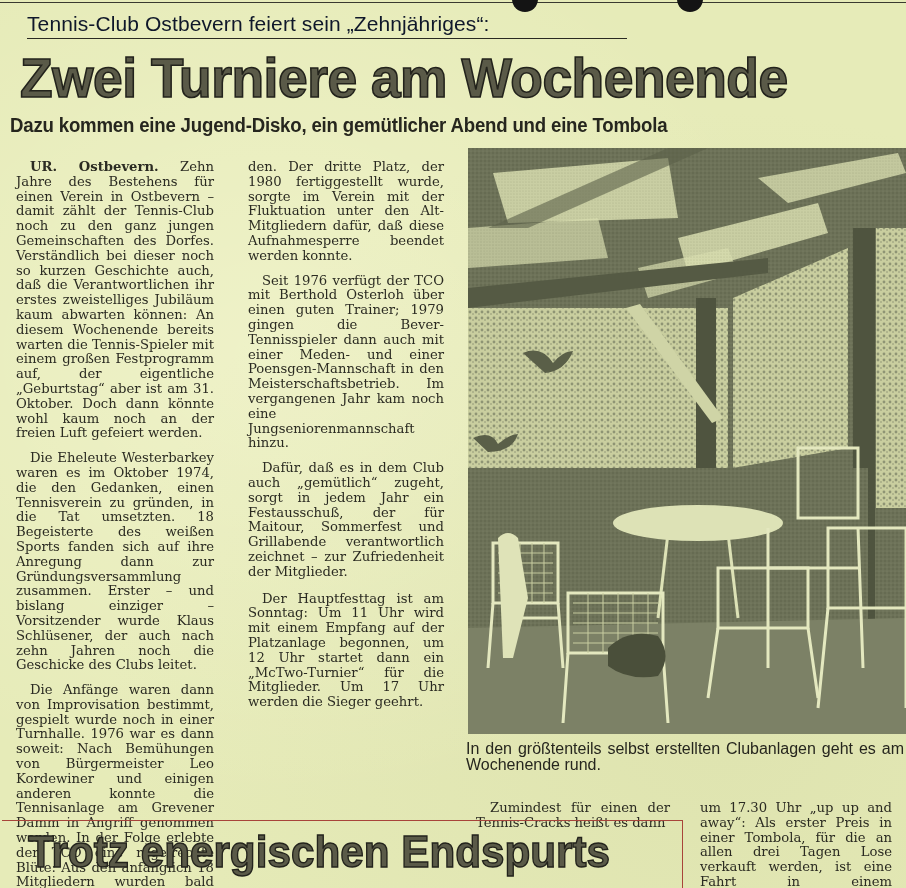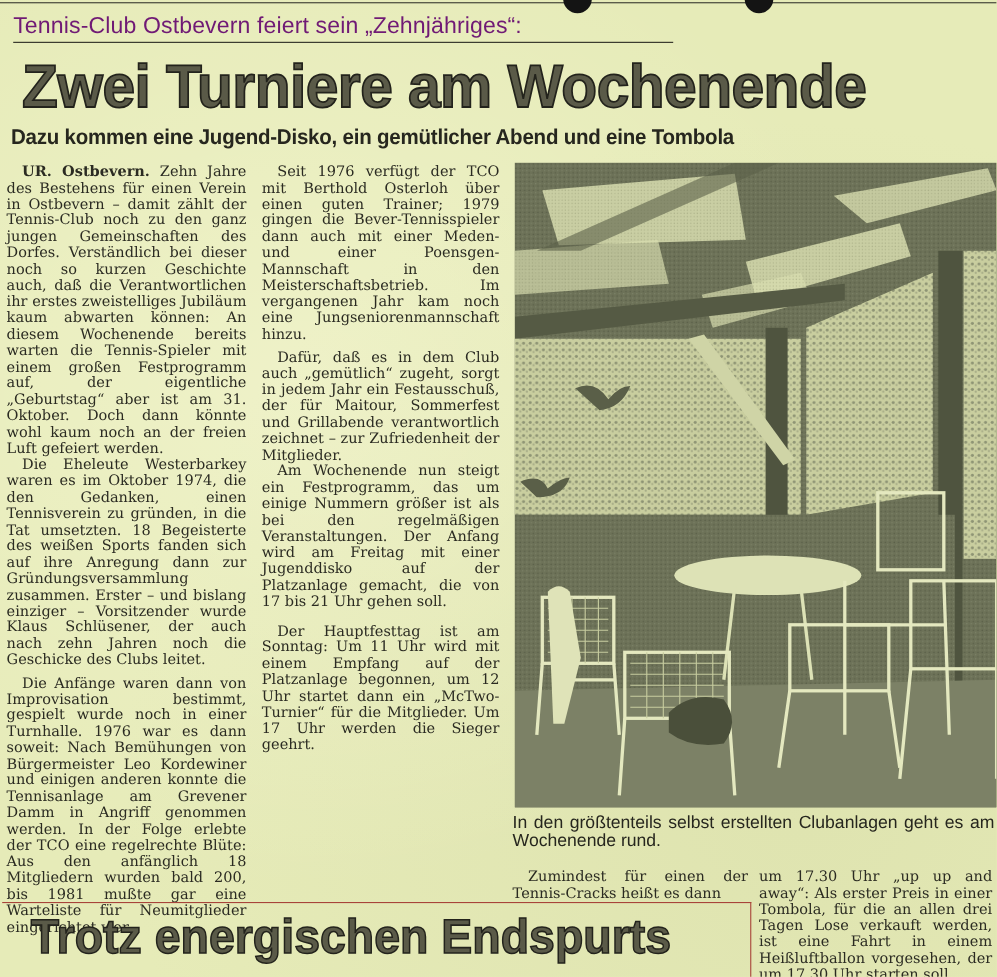--- a/index.html
+++ b/index.html
@@ -7,39 +7,39 @@
     width:906px; height:888px; overflow:hidden; position:relative;
     background:#e6ebb8;
     background-image: radial-gradient(ellipse at 30% 40%, rgba(255,255,230,0.35), rgba(0,0,0,0) 60%),
                       radial-gradient(ellipse at 80% 80%, rgba(200,205,150,0.25), rgba(0,0,0,0) 60%);
     color:#2a2a22;
     font-family:"DejaVu Serif", serif;
   }
   .top-rule { position:absolute; left:0; top:2px; width:906px; height:1px; background:#3a3a30; }
   .hole { position:absolute; top:-14px; width:26px; height:26px; border-radius:50%; background:#141414; }
   .kicker {
-    position:absolute; left:12px; top:12px; width:600px;
-    font-family:"Liberation Sans", sans-serif; font-size:21px; color:#701a75;
+    position:absolute; left:27px; top:12px; width:600px;
+    font-family:"Liberation Sans", sans-serif; font-size:21px; color:#0f172a;
     border-bottom:1.5px solid #2a2a22; padding-bottom:2px; white-space:nowrap; letter-spacing:0.1px;
   }
   .headline {
     position:absolute; left:20px; top:46px; width:880px;
     font-family:"Liberation Sans", sans-serif; font-weight:bold; font-size:55px; line-height:64px;
     color:#5a5a48; -webkit-text-stroke:1.6px #23231c; white-space:nowrap; letter-spacing:-0.5px;
     transform:scaleX(0.97); transform-origin:left;
   }
   .subhead {
     position:absolute; left:10px; top:114px; width:900px;
     font-family:"Liberation Sans", sans-serif; font-weight:bold; font-size:19.5px;
     color:#26261e; white-space:nowrap; letter-spacing:-0.2px; transform:scaleX(0.955); transform-origin:left;
   }
   .col {
     position:absolute; font-size:13.2px; line-height:14.8px; text-align:justify; color:#2b2b22;
   }
-  .col p { margin:0; text-indent:14px; }
+  .col p { margin:10px; text-indent:14px; }
   .col p + p { margin-top:0; }
   .col p.gap { margin-top:6px; }
   .col .dateline { font-weight:bold; }
   #col1 { left:6px; top:150px; width:218px; }
   #col2 { left:238px; top:150px; width:216px; }
   #col3a { left:466px; top:791px; width:214px; }
   #col3b { left:690px; top:791px; width:212px; }
   #col2 p.first, #col3b p.first { text-indent:0; }
 
   .photo {
@@ -74,23 +74,23 @@
 <div class="headline">Zwei Turniere am Wochenende</div>
 <div class="subhead">Dazu kommen eine Jugend-Disko, ein gemütlicher Abend und eine Tombola</div>
 
 <div class="col" id="col1">
   <p><span class="dateline">UR. Ostbevern.</span> <span>Zehn Jahre des Bestehens für einen Verein in Ostbevern – damit zählt der Tennis-Club noch zu den ganz jungen Gemeinschaften des Dorfes. Verständlich bei dieser noch so kurzen Geschichte auch, daß die Verantwortlichen ihr erstes zweistelliges Jubiläum kaum abwarten können: An diesem Wochenende bereits warten die Tennis-Spieler mit einem großen Festprogramm auf, der eigentliche „Geburtstag“ aber ist am 31. Oktober. Doch dann könnte wohl kaum noch an der freien Luft gefeiert werden.</span></p>
   <p>Die Eheleute Westerbarkey waren es im Oktober 1974, die den Gedanken, einen Tennisverein zu gründen, in die Tat umsetzten. 18 Begeisterte des weißen Sports fanden sich auf ihre Anregung dann zur Gründungsversammlung zusammen. Erster – und bislang einziger – Vorsitzender wurde Klaus Schlüsener, der auch nach zehn Jahren noch die Geschicke des Clubs leitet.</p>
   <p class="gap">Die Anfänge waren dann von Improvisation bestimmt, gespielt wurde noch in einer Turnhalle. 1976 war es dann soweit: Nach Bemühungen von Bürgermeister Leo Kordewiner und einigen anderen konnte die Tennisanlage am Grevener Damm in Angriff genommen werden. In der Folge erlebte der TCO eine regelrechte Blüte: Aus den anfänglich 18 Mitgliedern wurden bald 200, bis 1981 mußte gar eine Warteliste für Neumitglieder eingerichtet wer-</p>
 </div>
 
 <div class="col" id="col2">
+  <p class="first">den. Der dritte Platz, der 1980 fertiggestellt wurde, sorgte im Verein mit der Fluktuation unter den Alt-Mitgliedern dafür, daß diese Aufnahmesperre beendet werden konnte.</p>
   <p>Seit 1976 verfügt der TCO mit Berthold Osterloh über einen guten Trainer; 1979 gingen die Bever-Tennisspieler dann auch mit einer Meden- und einer Poensgen-Mannschaft in den Meisterschaftsbetrieb. Im vergangenen Jahr kam noch eine Jungseniorenmannschaft hinzu.</p>
   <p class="gap">Dafür, daß es in dem Club auch „gemütlich“ zugeht, sorgt in jedem Jahr ein Festausschuß, der für Maitour, Sommerfest und Grillabende verantwortlich zeichnet – zur Zufriedenheit der Mitglieder.</p>
-  <p>Am Wochenende nun steigt ein Festprogramm, das um einige Nummern größer ist als bei den regelmäßigen Veranstaltungen. Der Anfang wird am Freitag mit einer Jugenddisko auf der Platzanlage gemacht, die von 17 bis 21 Uhr gehen soll.</p>
   <p class="gap" style="margin-top:12px">Der Hauptfesttag ist am Sonntag: Um 11 Uhr wird mit einem Empfang auf der Platzanlage begonnen, um 12 Uhr startet dann ein „McTwo-Turnier“ für die Mitglieder. Um 17 Uhr werden die Sieger geehrt.</p>
 </div>
 
 <div class="photo">
   <svg width="438" height="586" viewBox="0 0 438 586">
     <defs>
       <pattern id="grain" width="4" height="4" patternUnits="userSpaceOnUse">
         <rect width="4" height="4" fill="#6d7258"></rect>
         <circle cx="1" cy="1" r="0.7" fill="#5a5f48"></circle>
         <circle cx="3" cy="3" r="0.6" fill="#7e846a"></circle>

